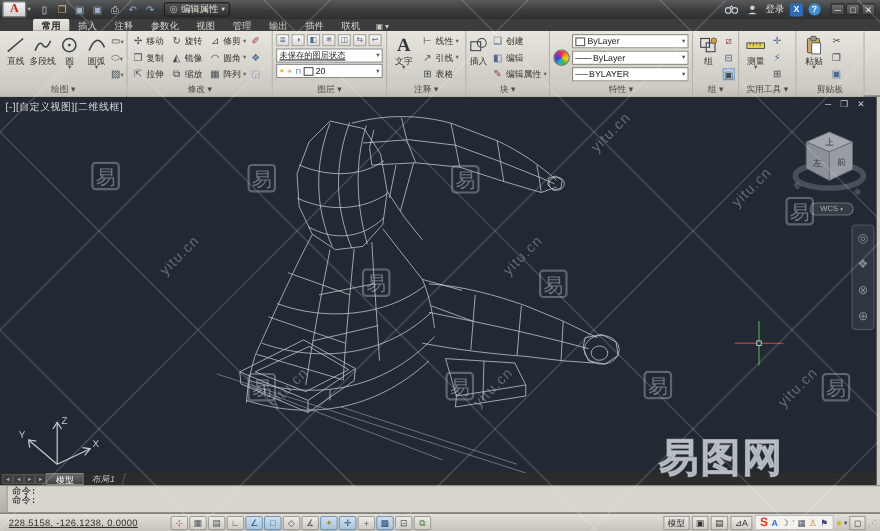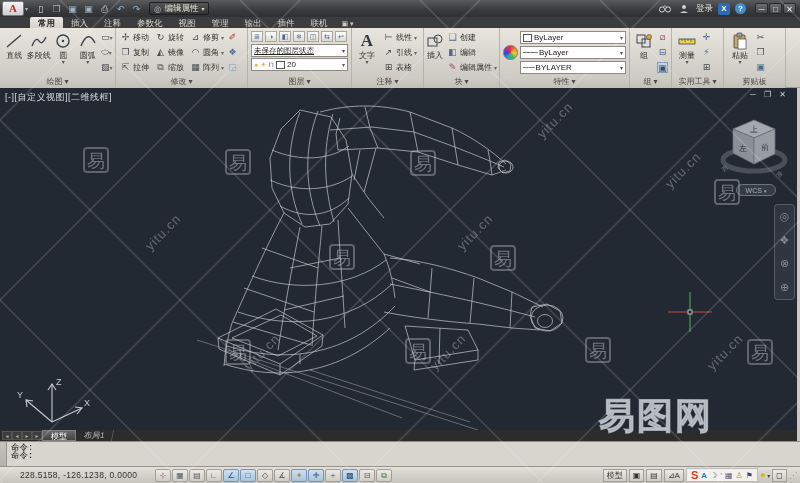--- a/index.html
+++ b/index.html
@@ -95,21 +95,21 @@
   .cli { left:0; top:441px; width:800px; height:25px; background:#d8d5ce; border-top:1px solid #8f8c85;
     display:flex;}
   .cli-grip { width:7px; background:linear-gradient(#c7c4bd,#b3b0a9); border-right:1px solid #99968f;}
   .cli-lines { padding:1px 4px; font-family:"DejaVu Sans Mono",monospace; font-size:8.5px;
     color:#111; line-height:8px;}
 
   
   .statusbar { left:0; top:466px; width:800px; height:17px;
     background:linear-gradient(#e3e0d9,#c6c3bc); border-top:1px solid #97948d;
     display:flex; align-items:center; font-size:8px; color:#222;}
-  .coords { width:155px; padding-left:20px; font-size:8.5px; letter-spacing:.3px; color:#33312c;}
+  .coords { width:155px; padding-left:8px; font-size:8.5px; letter-spacing:.3px; color:#33312c;text-decoration:underline;}
   .stoggles { display:flex; gap:1px;}
   .stog { width:16px; height:13px; background:linear-gradient(#eceae4,#cfccc5); border:1px solid #a19e97;
     border-radius:2px; font-size:8px; line-height:12px; text-align:center; color:#4b5258;}
   .stog.on { background:linear-gradient(#cfe0f0,#a8c4de); border-color:#7795b4; color:#274d6e;}
   .sright { margin-left:auto; display:flex; align-items:center; gap:2px; padding-right:3px;}
   .sbtn2 { height:13px; background:linear-gradient(#eceae4,#cfccc5); border:1px solid #a19e97;
     font-size:8px; line-height:12px; padding:0 3px; color:#333;}
   .ime { display:flex; align-items:center; gap:3px; background:#f2f1ee; border:1px solid #bbb;
     height:14px; padding:0 4px; font-weight:bold;}
 

